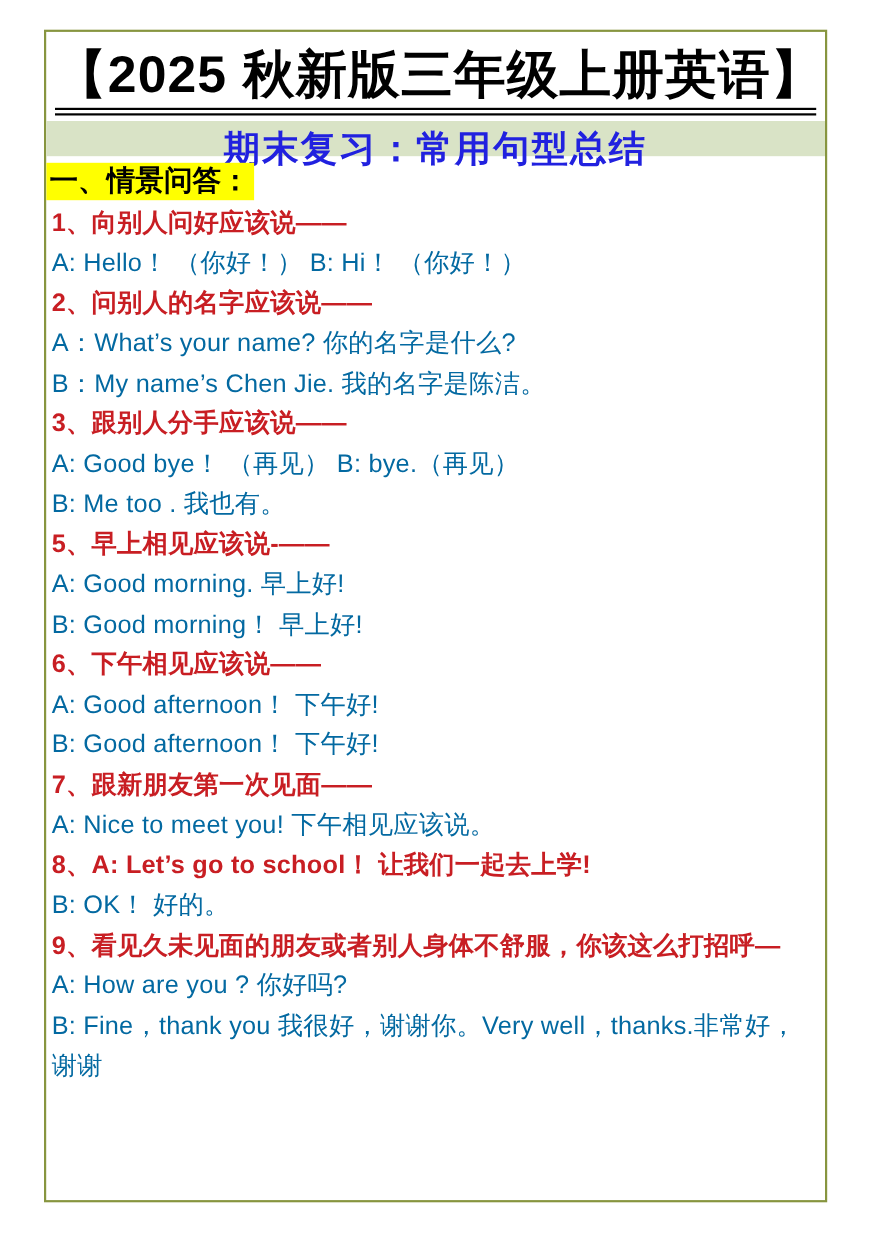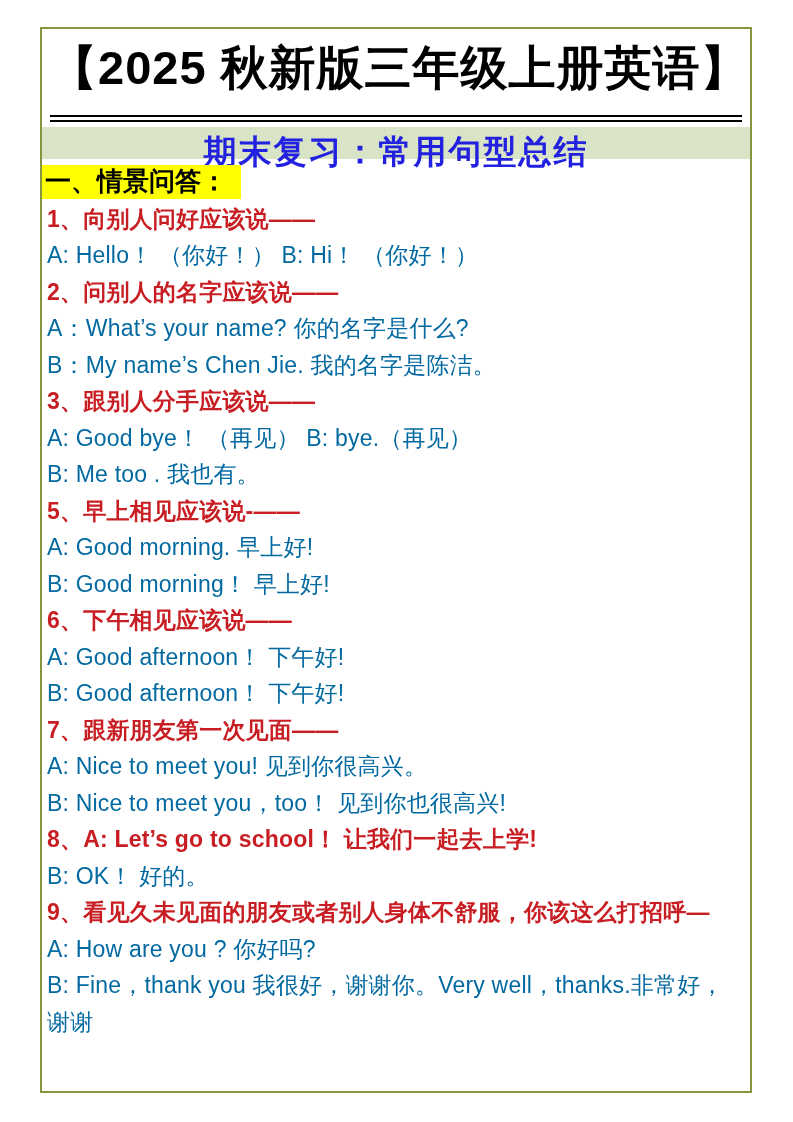--- a/index.html
+++ b/index.html
@@ -26,21 +26,21 @@
     overflow: hidden;
   }
   .doc-title {
     margin: 12px 8px 0 8px;
     text-align: center;
     font-size: 47px;
     font-weight: bold;
     color: #000000;
     letter-spacing: 1px;
     border-bottom: 7px double #000000;
-    padding-bottom: 20px;
+    padding-bottom: 3px;
     line-height: 1.15;
     white-space: nowrap;
   }
   .subtitle-bar {
     margin-top: 5px;
     height: 32px;
     background: #D9E3C6;
     text-align: center;
     line-height: 49px;
     font-size: 33px;
@@ -48,21 +48,21 @@
     color: #2121DF;
     letter-spacing: 2px;
   }
   .section-header {
     display: inline-block;
     margin: 6px 0 0 0;
     background: #FFFF00;
     color: #000000;
     font-size: 26px;
     font-weight: bold;
-    padding: 2px 14px 2px 3px;
+    padding: 2px 4px 2px 3px;
     line-height: 1.15;
   }
   .qa-list {
     margin: 2px 8px 0 5px;
   }
   .qa-line {
     font-size: 23px;
     line-height: 36.5px;
     color: #0369a1;
     letter-spacing: 0.2px;
@@ -91,22 +91,21 @@
         <div class="qa-line red">3、跟别人分手应该说——</div>
         <div class="qa-line black">A: Good bye！ （再见）  B: bye.（再见）</div>
         <div class="qa-line black">B: Me too . 我也有。</div>
         <div class="qa-line red">5、早上相见应该说-——</div>
         <div class="qa-line black">A: Good morning. 早上好!</div>
         <div class="qa-line black">B: Good morning！  早上好!</div>
         <div class="qa-line red">6、下午相见应该说——</div>
         <div class="qa-line black">A: Good afternoon！  下午好!</div>
         <div class="qa-line black">B: Good afternoon！  下午好!</div>
         <div class="qa-line red">7、跟新朋友第一次见面——</div>
-        <div class="qa-line black">A: Nice to meet you!  见到你很高兴。</div>
-        <div class="qa-line black">B: Nice to meet you，too！  见到你也很高兴!</div>
+        <div class="qa-line black">A: Nice to meet you!  下午相见应该说。</div>
         <div class="qa-line red">8、A: Let’s go to school！  让我们一起去上学!</div>
         <div class="qa-line black">B: OK！ 好的。</div>
         <div class="qa-line red">9、看见久未见面的朋友或者别人身体不舒服，你该这么打招呼—</div>
         <div class="qa-line black">A: How are you ? 你好吗?</div>
         <div class="qa-line black">B: Fine，thank you 我很好，谢谢你。Very well，thanks.非常好，谢谢</div>
       </div>
   </div>
 </div>
 
 </body></html>

